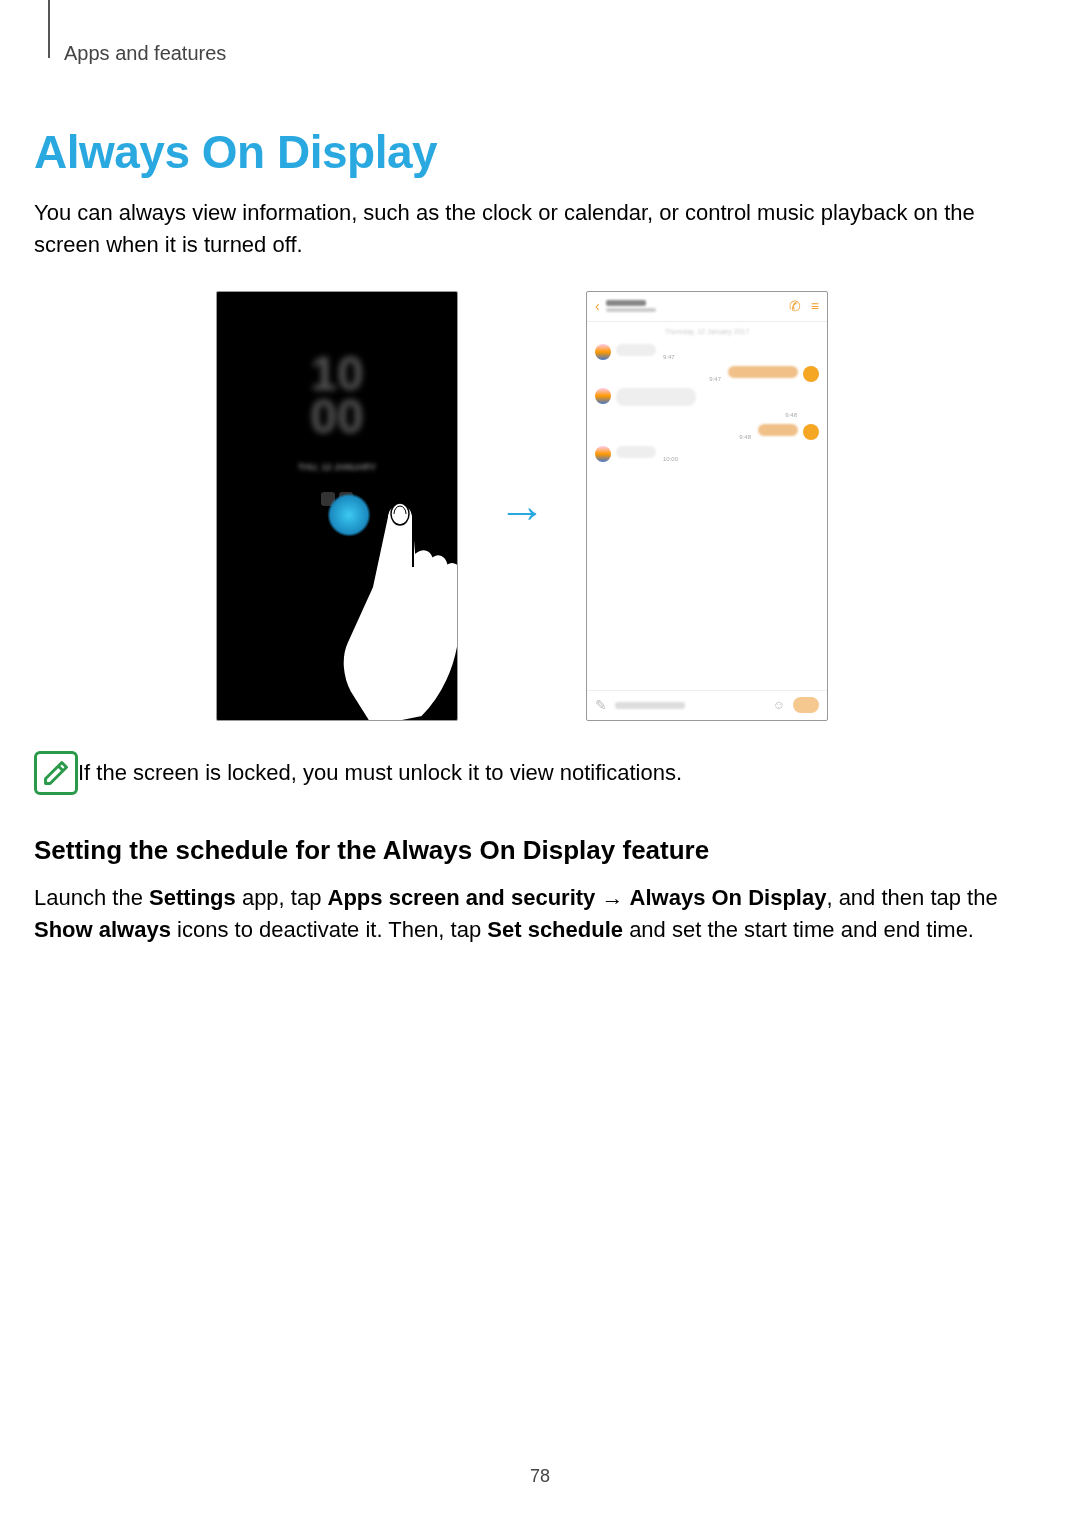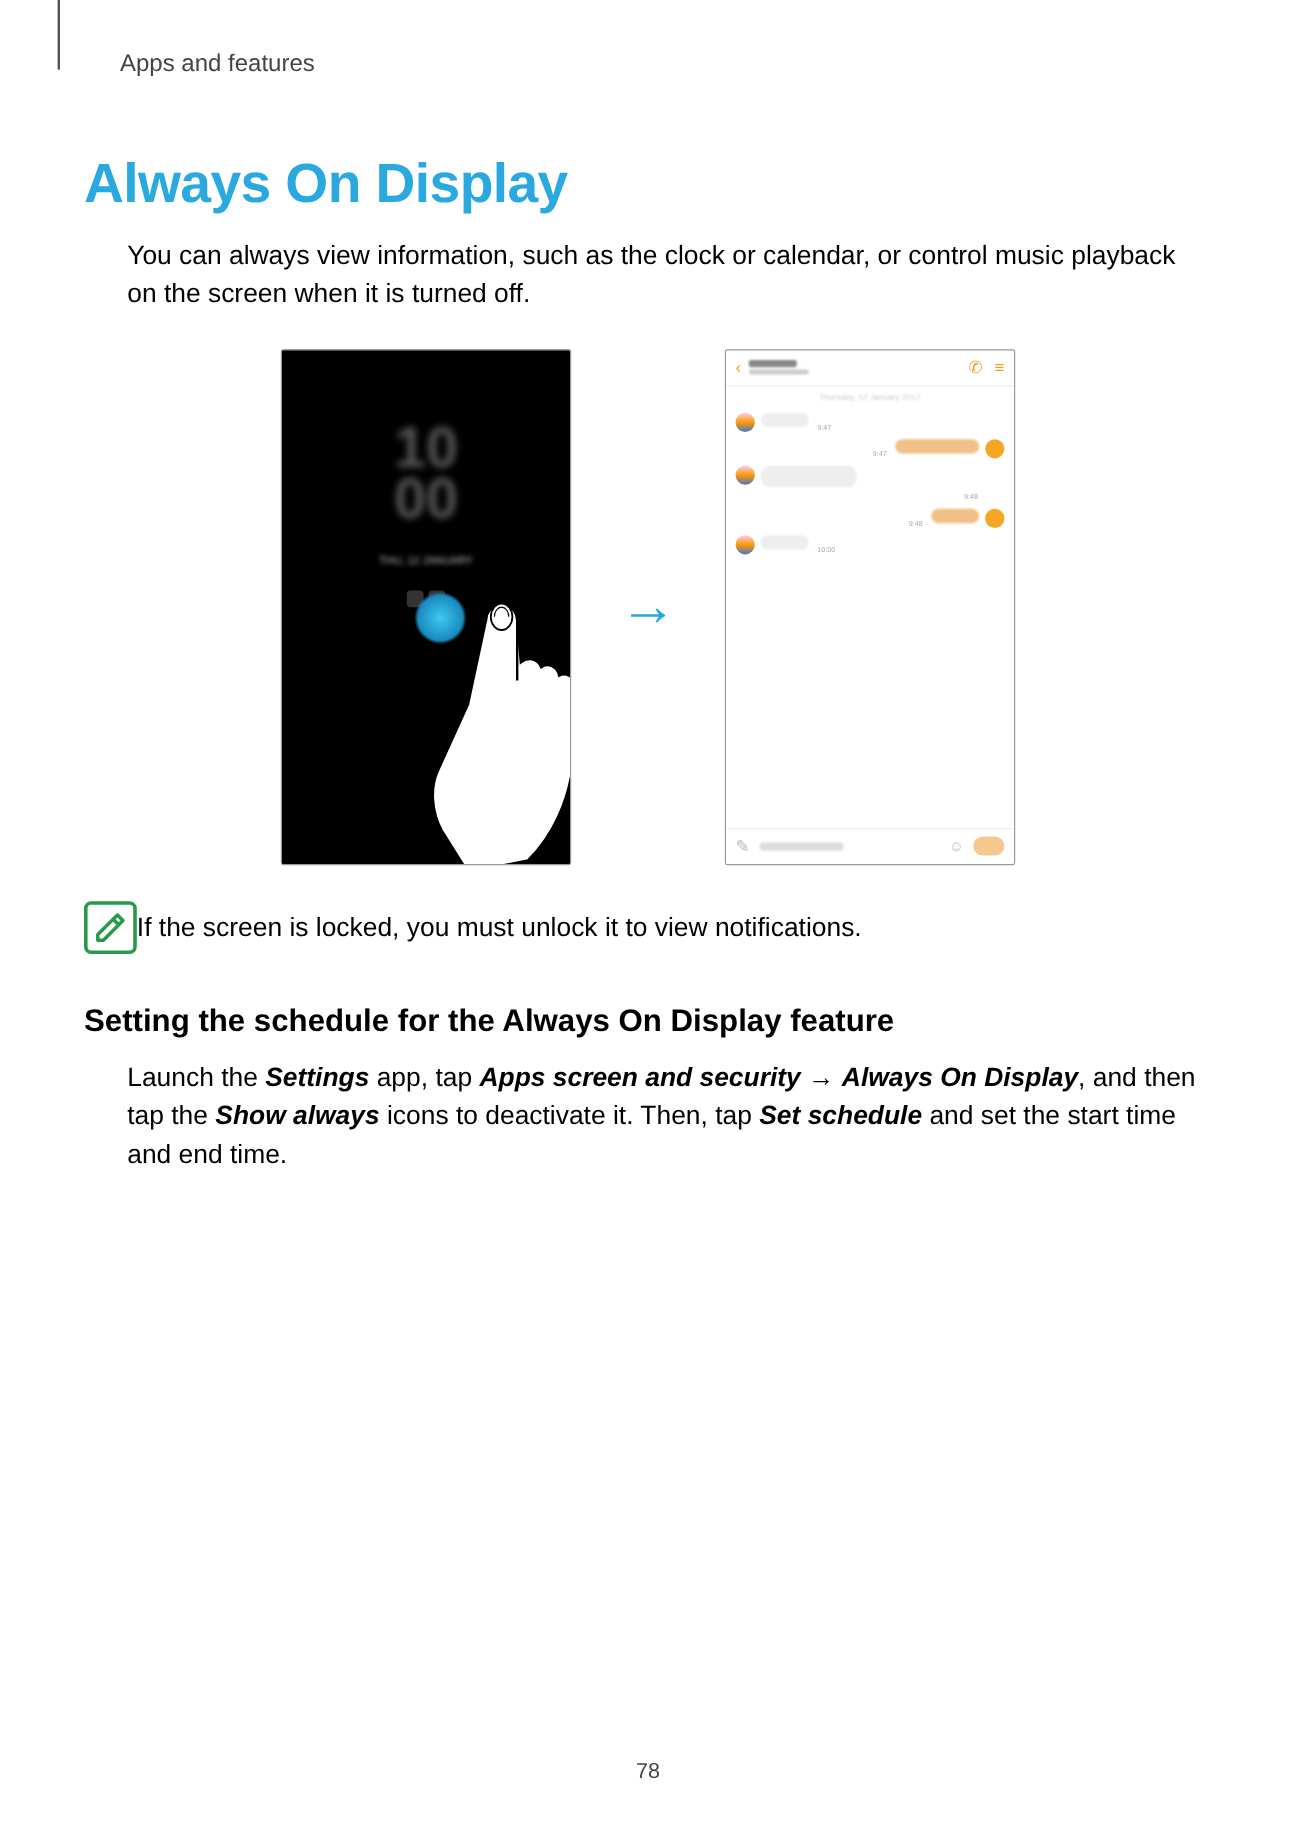--- a/index.html
+++ b/index.html
@@ -1,21 +1,21 @@
 <!DOCTYPE html>
 <html><head>
 <meta charset="utf-8">
 <style>
   * { box-sizing: border-box; margin: 0; padding: 0; }
   html, body { width: 1080px; height: 1527px; background: #fff; font-family: Arial, Helvetica, sans-serif; color: #000; }
-  .page { position: relative; width: 1080px; height: 1527px; padding: 40px 70px 0 70px; }
+  .page { position: relative; width: 1080px; height: 1527px; padding: 40px 70px 0 34px; }
   .side-rule { position: absolute; left: 48px; top: 0; width: 2px; height: 58px; background: #555; }
   .breadcrumb { font-size: 20px; color: #444; margin-top: 2px; margin-bottom: 60px; margin-left: 30px; }
   .h1 { font-size: 46px; font-weight: 700; color: #2aa8e0; margin-bottom: 18px; letter-spacing: -0.5px; }
-  .body { font-size: 22px; line-height: 1.45; color: #000; margin-bottom: 14px; margin-left: 36px; }
+  .body { font-size: 22px; line-height: 1.45; color: #000; margin-bottom: 14px; }
   .h2 { font-size: 26px; font-weight: 700; color: #000; margin-top: 40px; margin-bottom: 16px; }
   .figure { display: flex; align-items: center; justify-content: center; gap: 40px; margin: 30px 0 30px 0; }
   .screen { width: 242px; height: 430px; border: 1px solid #999; border-radius: 2px; position: relative; overflow: hidden; }
   .screen.dark { background: #000; }
   .screen.light { background: #fff; }
   .aod-clock { position: absolute; top: 60px; left: 0; right: 0; text-align: center; color: #555; filter: blur(3px); font-size: 48px; font-weight: 700; line-height: 0.9; }
   .aod-date { position: absolute; top: 170px; left: 0; right: 0; text-align: center; color: #bbb; filter: blur(2px); font-size: 9px; }
   .aod-icons { position: absolute; top: 200px; left: 0; right: 0; text-align: center; }
   .aod-icons span { display: inline-block; width: 14px; height: 14px; background: #333; border-radius: 3px; margin: 0 2px; }
   .finger-wrap { position: absolute; top: 185px; left: 60px; width: 200px; height: 260px; }
@@ -40,21 +40,21 @@
   .chat-input { position: absolute; bottom: 0; left: 0; right: 0; height: 30px; border-top: 1px solid #eee; display: flex; align-items: center; padding: 0 8px; gap: 8px; }
   .chat-input .attach { color: #bbb; font-size: 14px; }
   .chat-input .placeholder-blur { flex: 1; height: 7px; background: #ddd; filter: blur(1px); border-radius: 3px; max-width: 70px; }
   .chat-input .emoji { color: #bbb; font-size: 12px; }
   .chat-input .send { width: 26px; height: 16px; background: #f5c890; border-radius: 8px; }
   .note-row { display: flex; align-items: center; margin: 24px 0 20px 0; }
   .note-icon { width: 44px; height: 44px; border: 3px solid #2a9a4a; border-radius: 6px; display: flex; align-items: center; justify-content: center; flex-shrink: 0; }
   .note-icon svg { width: 28px; height: 28px; }
   .note-text { font-size: 22px; color: #000; }
   .page-num { position: absolute; bottom: 40px; left: 0; right: 0; text-align: center; font-size: 18px; color: #444; }
-  b { font-weight: 700; font-style: italic; }
+  b { font-weight: 700; }
 </style>
 </head>
 <body>
 
 <div class="page">
   <div class="side-rule"></div>
 
   <div class="breadcrumb">Apps and features</div>
 
   <h1 class="h1">Always On Display</h1>

